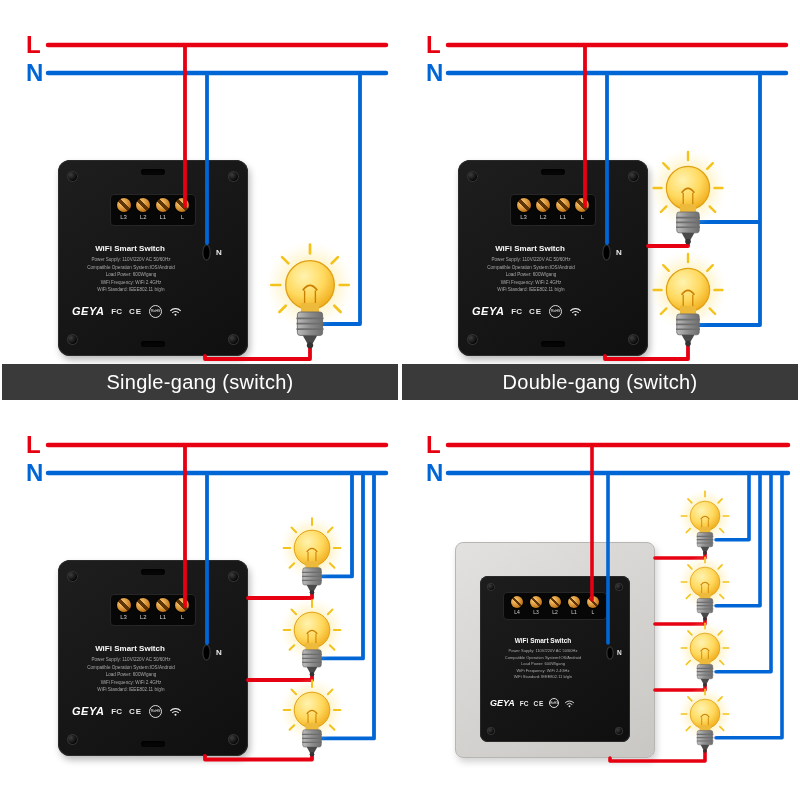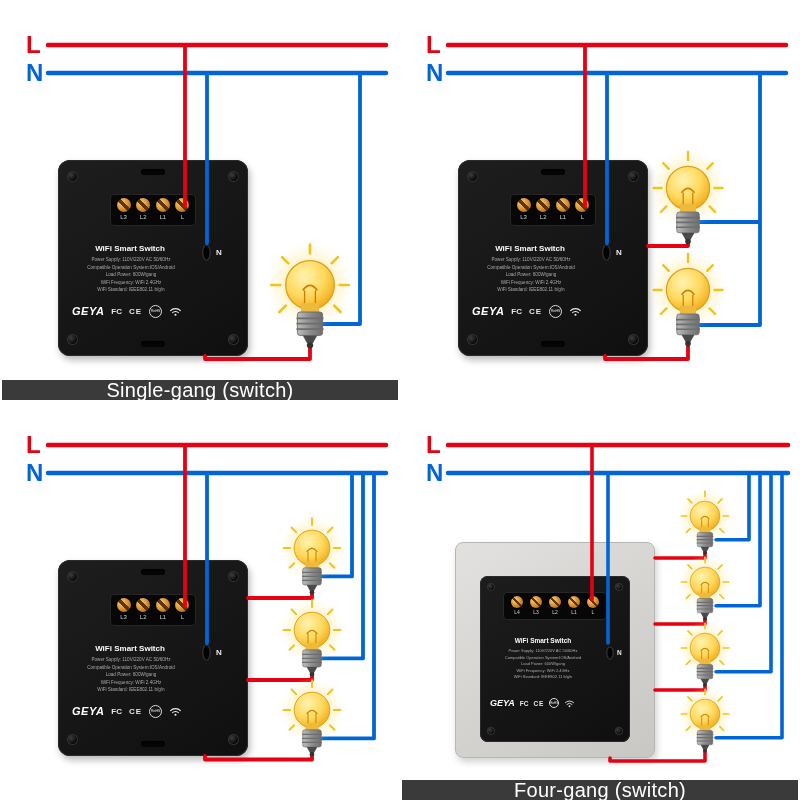--- a/index.html
+++ b/index.html
@@ -4,21 +4,21 @@
 <style>
   * { margin:0; padding:0; box-sizing:border-box; }
   body { background:#ffffff; font-family:"Liberation Sans", sans-serif; }
   .board { width:800px; height:800px; background:#ffffff; display:grid;
            grid-template-columns:400px 400px; grid-template-rows:400px 400px; }
   .panel { position:relative; width:400px; height:400px; overflow:hidden; background:#fff; }
 
   .overlay { position:absolute; inset:0; z-index:3; pointer-events:none; }
   .lbl { font-family:"Liberation Sans", sans-serif; font-weight:bold; font-size:24px; }
 
-  .banner { position:absolute; left:2px; right:2px; bottom:0; height:20px; background:#3a3a3a;
+  .banner { position:absolute; left:2px; right:2px; bottom:0; height:36px; background:#3a3a3a;
             color:#ffffff; display:flex; align-items:center; justify-content:center;
             font-size:20px; font-weight:500; letter-spacing:.3px; z-index:4; }
 
   
   .device { position:absolute; left:58px; top:160px; width:190px; height:196px; z-index:1;
             background:linear-gradient(145deg,#1e1e1e,#0f0f0f); border-radius:12px;
             box-shadow:inset 0 0 0 1px #2b2b2b, 2px 4px 7px rgba(0,0,0,.28); }
   .cscrew { position:absolute; width:11px; height:11px; border-radius:50%;
             background:radial-gradient(circle at 35% 35%, #3d3d3d, #000 70%);
             box-shadow:inset 0 0 0 1px #333; }
@@ -244,20 +244,21 @@
         <path d="M48,73 H386" stroke="#0066d6" stroke-width="4.5"></path>
         <path d="M185,45 V206" stroke="#e60012" stroke-width="3.8"></path>
         <path d="M207,73 V243" stroke="#0066d6" stroke-width="3.8"></path>
         <path d="M248,246 H288 V240" stroke="#e60012" stroke-width="3.8"></path>
         <path d="M205,356 V359 H288 V342" stroke="#e60012" stroke-width="3.8"></path>
         <path d="M360,73 V325 M360,222 H294 M360,325 H294" stroke="#0066d6" stroke-width="3.8"></path>
       </g>
       <use href="#bulb" xlink:href="#bulb" transform="translate(248,146.4) scale(0.8)"></use>
       <use href="#bulb" xlink:href="#bulb" transform="translate(248,248.4) scale(0.8)"></use>
     </svg>
+    <div class="banner">Double-gang (switch)</div>
   </section>
 
   <section class="panel">
     <div class="device">
       <span class="cscrew cs-tl"></span>
       <span class="cscrew cs-tr"></span>
       <span class="cscrew cs-bl"></span>
       <span class="cscrew cs-br"></span>
       <span class="slot slot-top"></span>
       <span class="slot slot-bot"></span>
@@ -391,16 +392,15 @@
         <path d="M349,73 V139.7 H316" stroke="#0066d6" stroke-width="3.6"></path>
         <path d="M360,73 V205.7 H316" stroke="#0066d6" stroke-width="3.6"></path>
         <path d="M371,73 V271.7 H316" stroke="#0066d6" stroke-width="3.6"></path>
         <path d="M382,73 V337.7 H316" stroke="#0066d6" stroke-width="3.6"></path>
       </g>
       <use href="#bulb" xlink:href="#bulb" transform="translate(277.5,87.4) scale(0.55)"></use>
       <use href="#bulb" xlink:href="#bulb" transform="translate(277.5,153.4) scale(0.55)"></use>
       <use href="#bulb" xlink:href="#bulb" transform="translate(277.5,219.4) scale(0.55)"></use>
       <use href="#bulb" xlink:href="#bulb" transform="translate(277.5,285.4) scale(0.55)"></use>
     </svg>
-    <div class="banner">Four-gang (switch)</div>
   </section>
 
 </div>
 
 </body></html>

